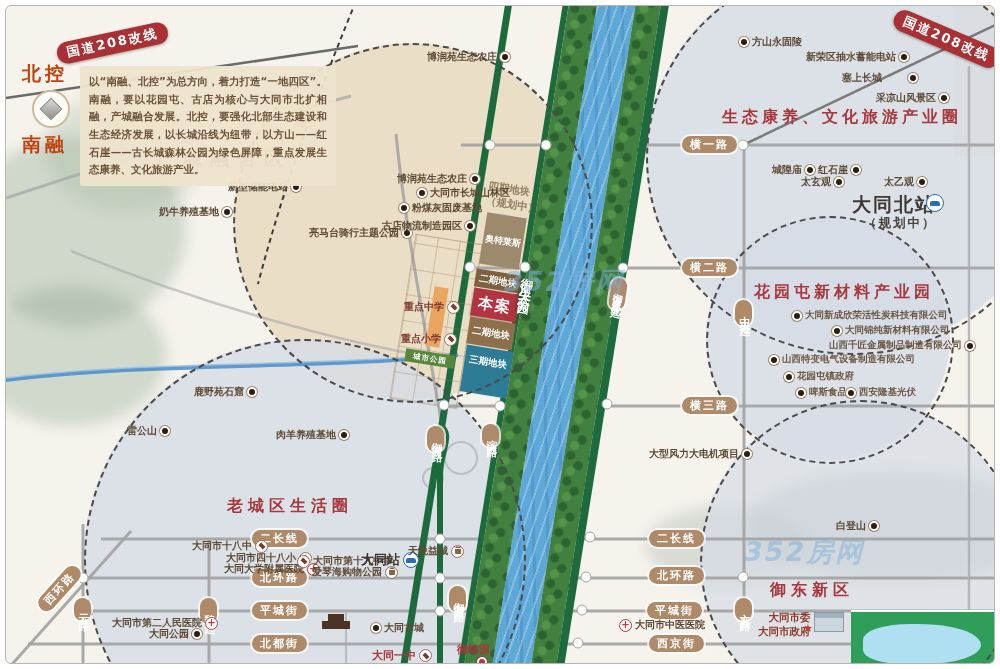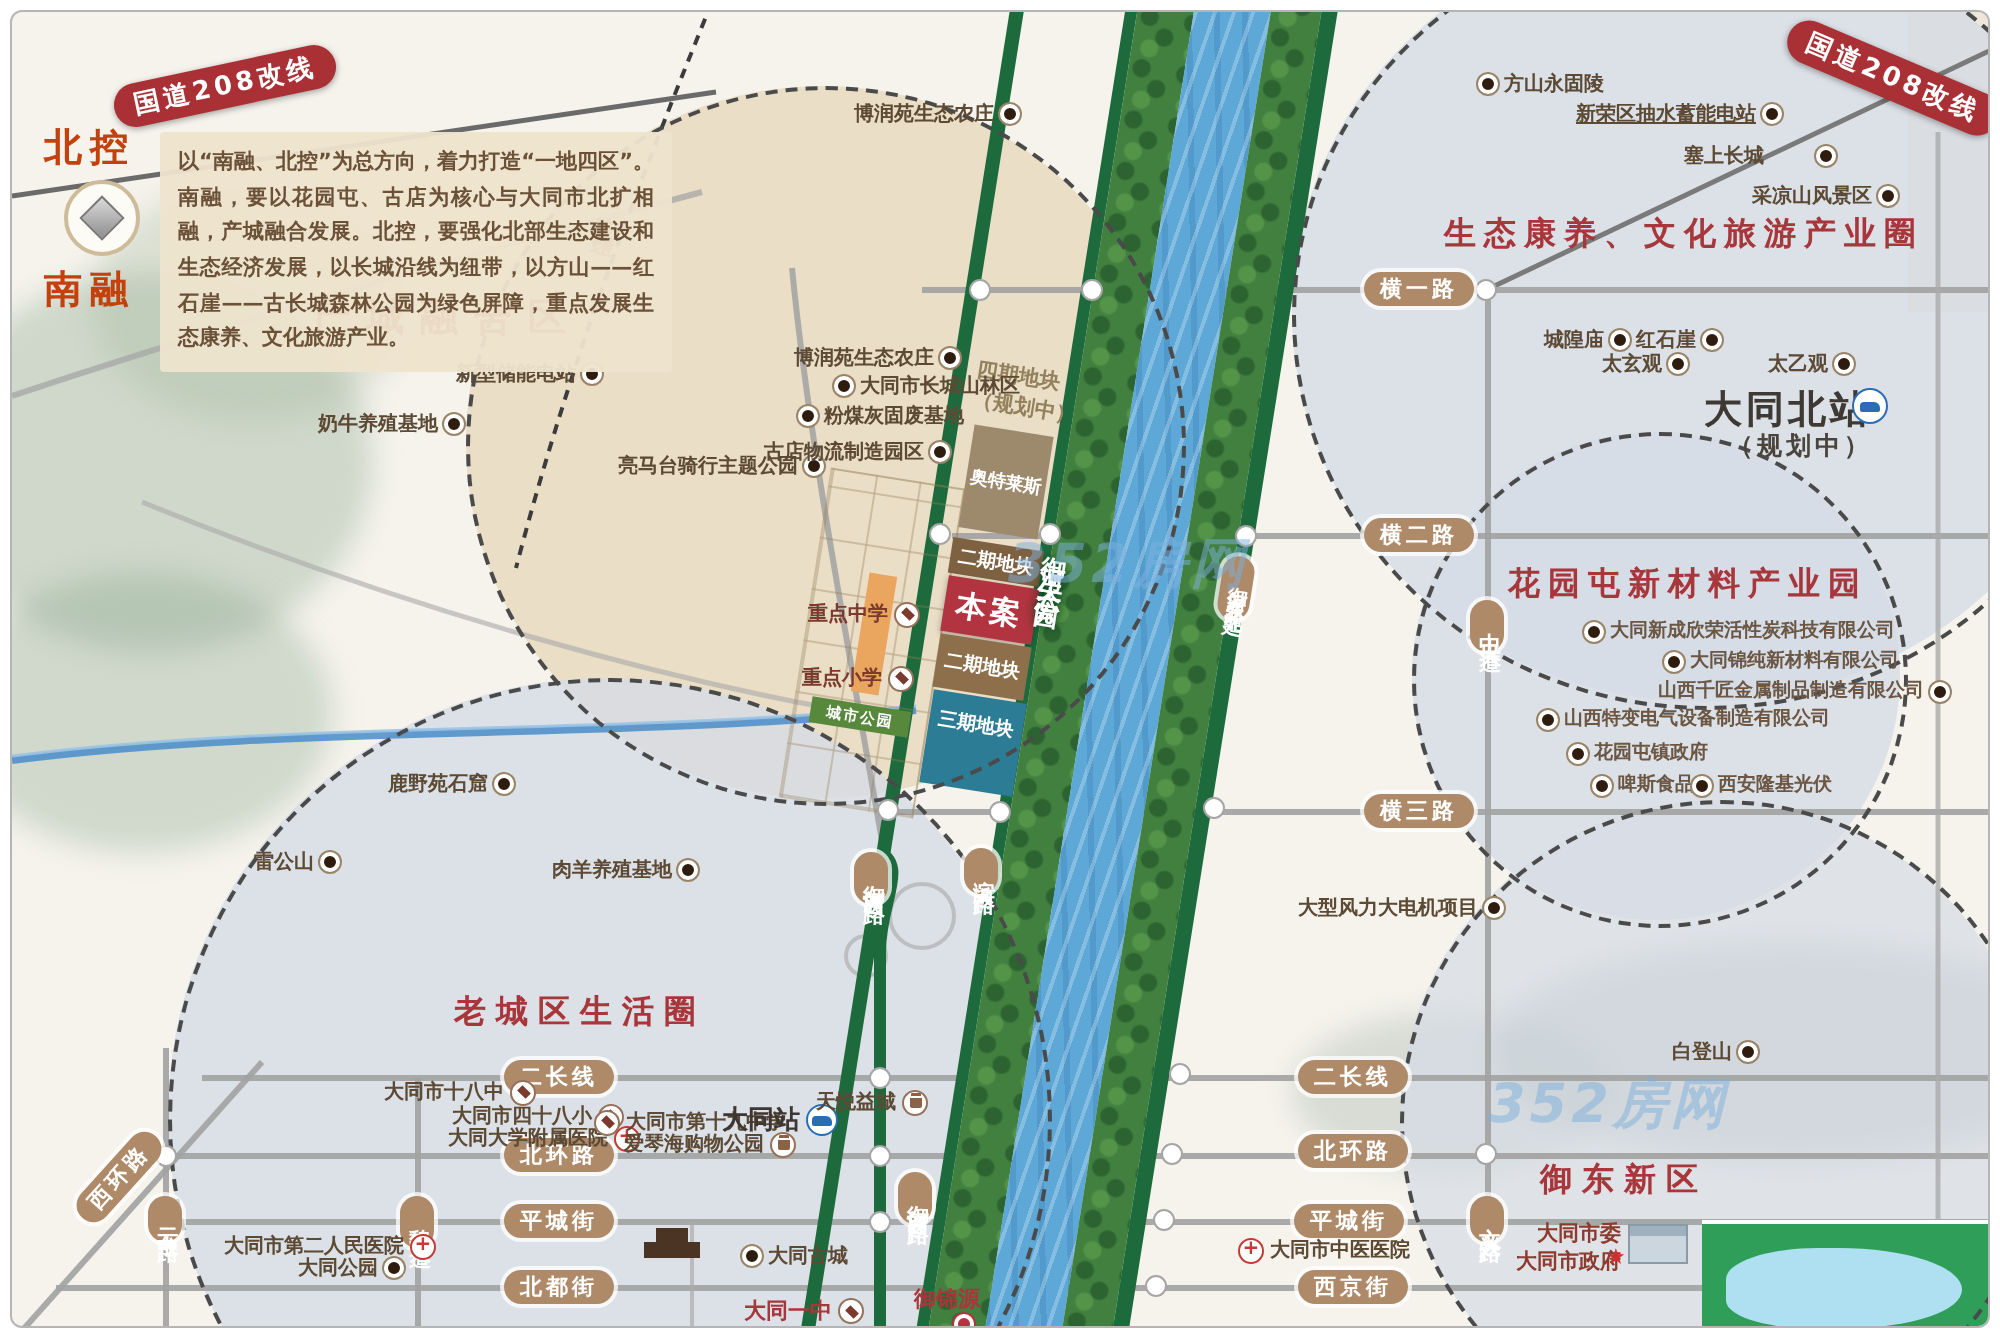--- a/index.html
+++ b/index.html
@@ -227,21 +227,21 @@
       </div>
   <div class="poi" style="left:376px;top:213px;">
         <span>古店物流制造园区</span>
         <span class="dot"></span>
       </div>
 
   <div class="poi" style="left:733px;top:29px;">
         <span class="dot"></span>
         <span>方山永固陵</span>
       </div>
-  <div class="poi" style="left:782px;top:44px;text-decoration:underline;">
+  <div class="poi" style="left:800px;top:44px;">
         <span>新荣区抽水蓄能电站</span>
         <span class="dot"></span>
       </div>
   <div class="poi" style="left:836px;top:65px;gap:26px;">
         <span>塞上长城</span>
         <span class="dot"></span>
       </div>
   <div class="poi" style="left:870px;top:85px;">
         <span>采凉山风景区</span>
         <span class="dot"></span>

